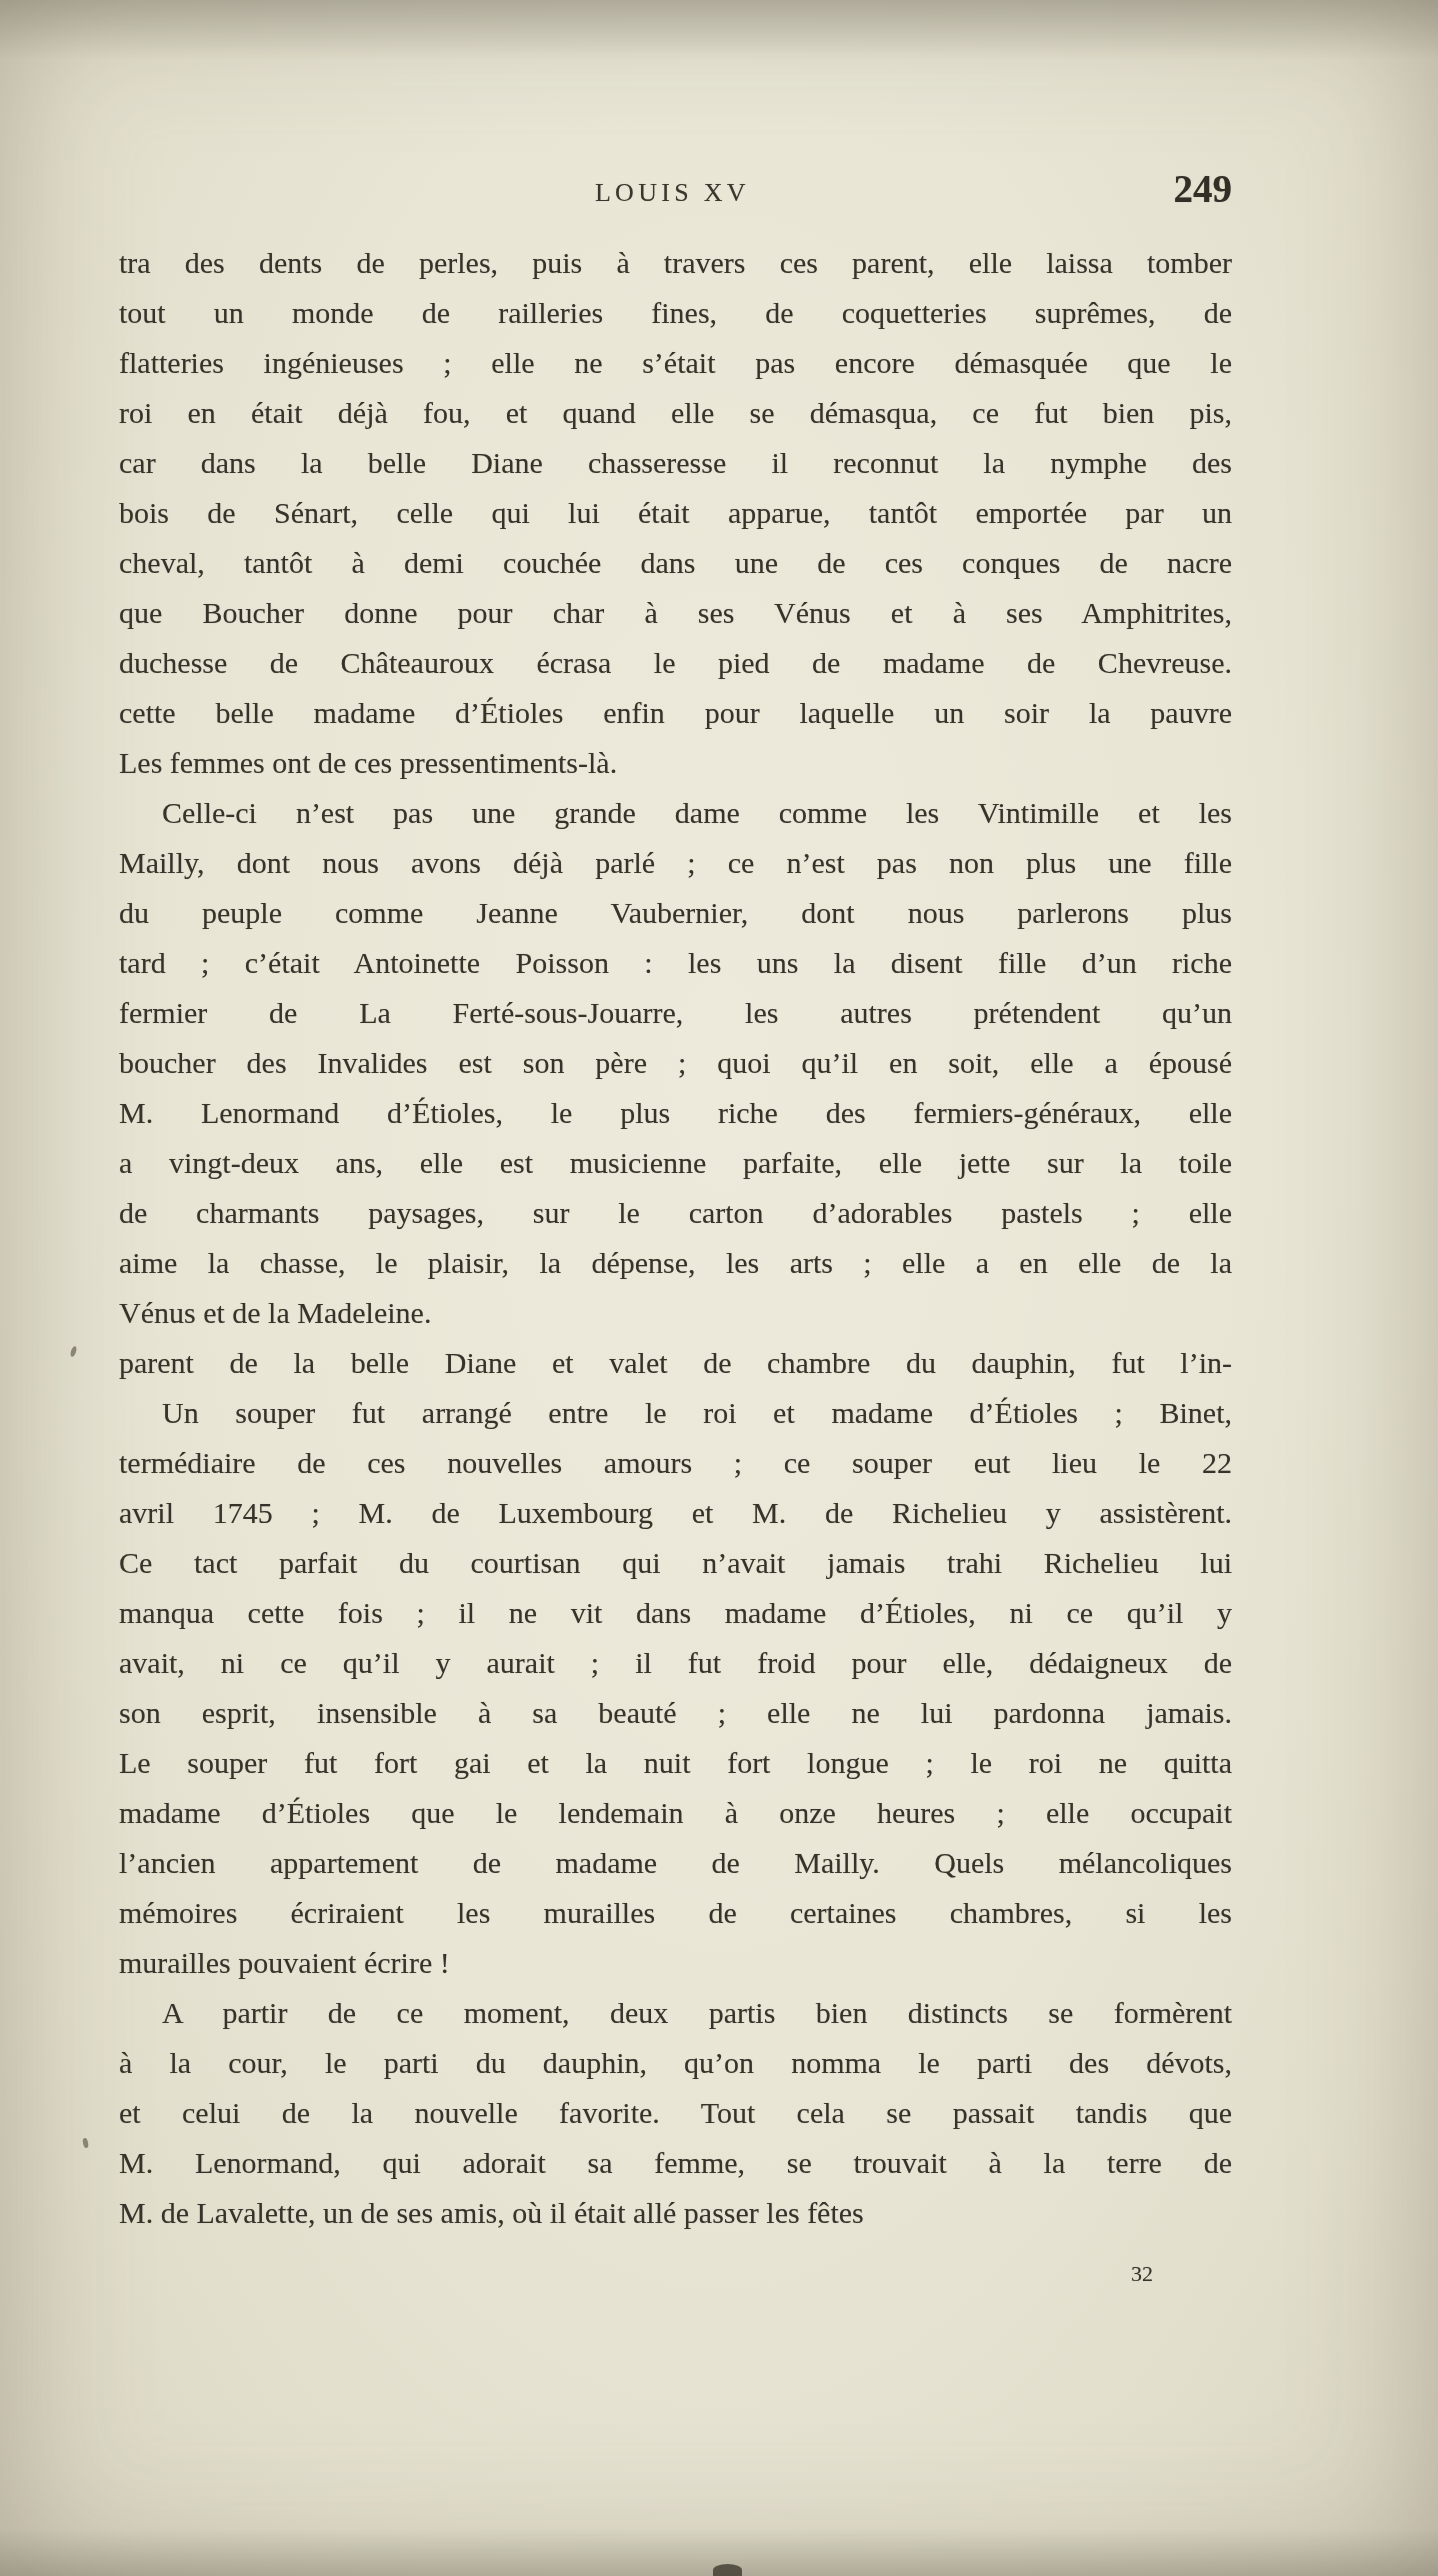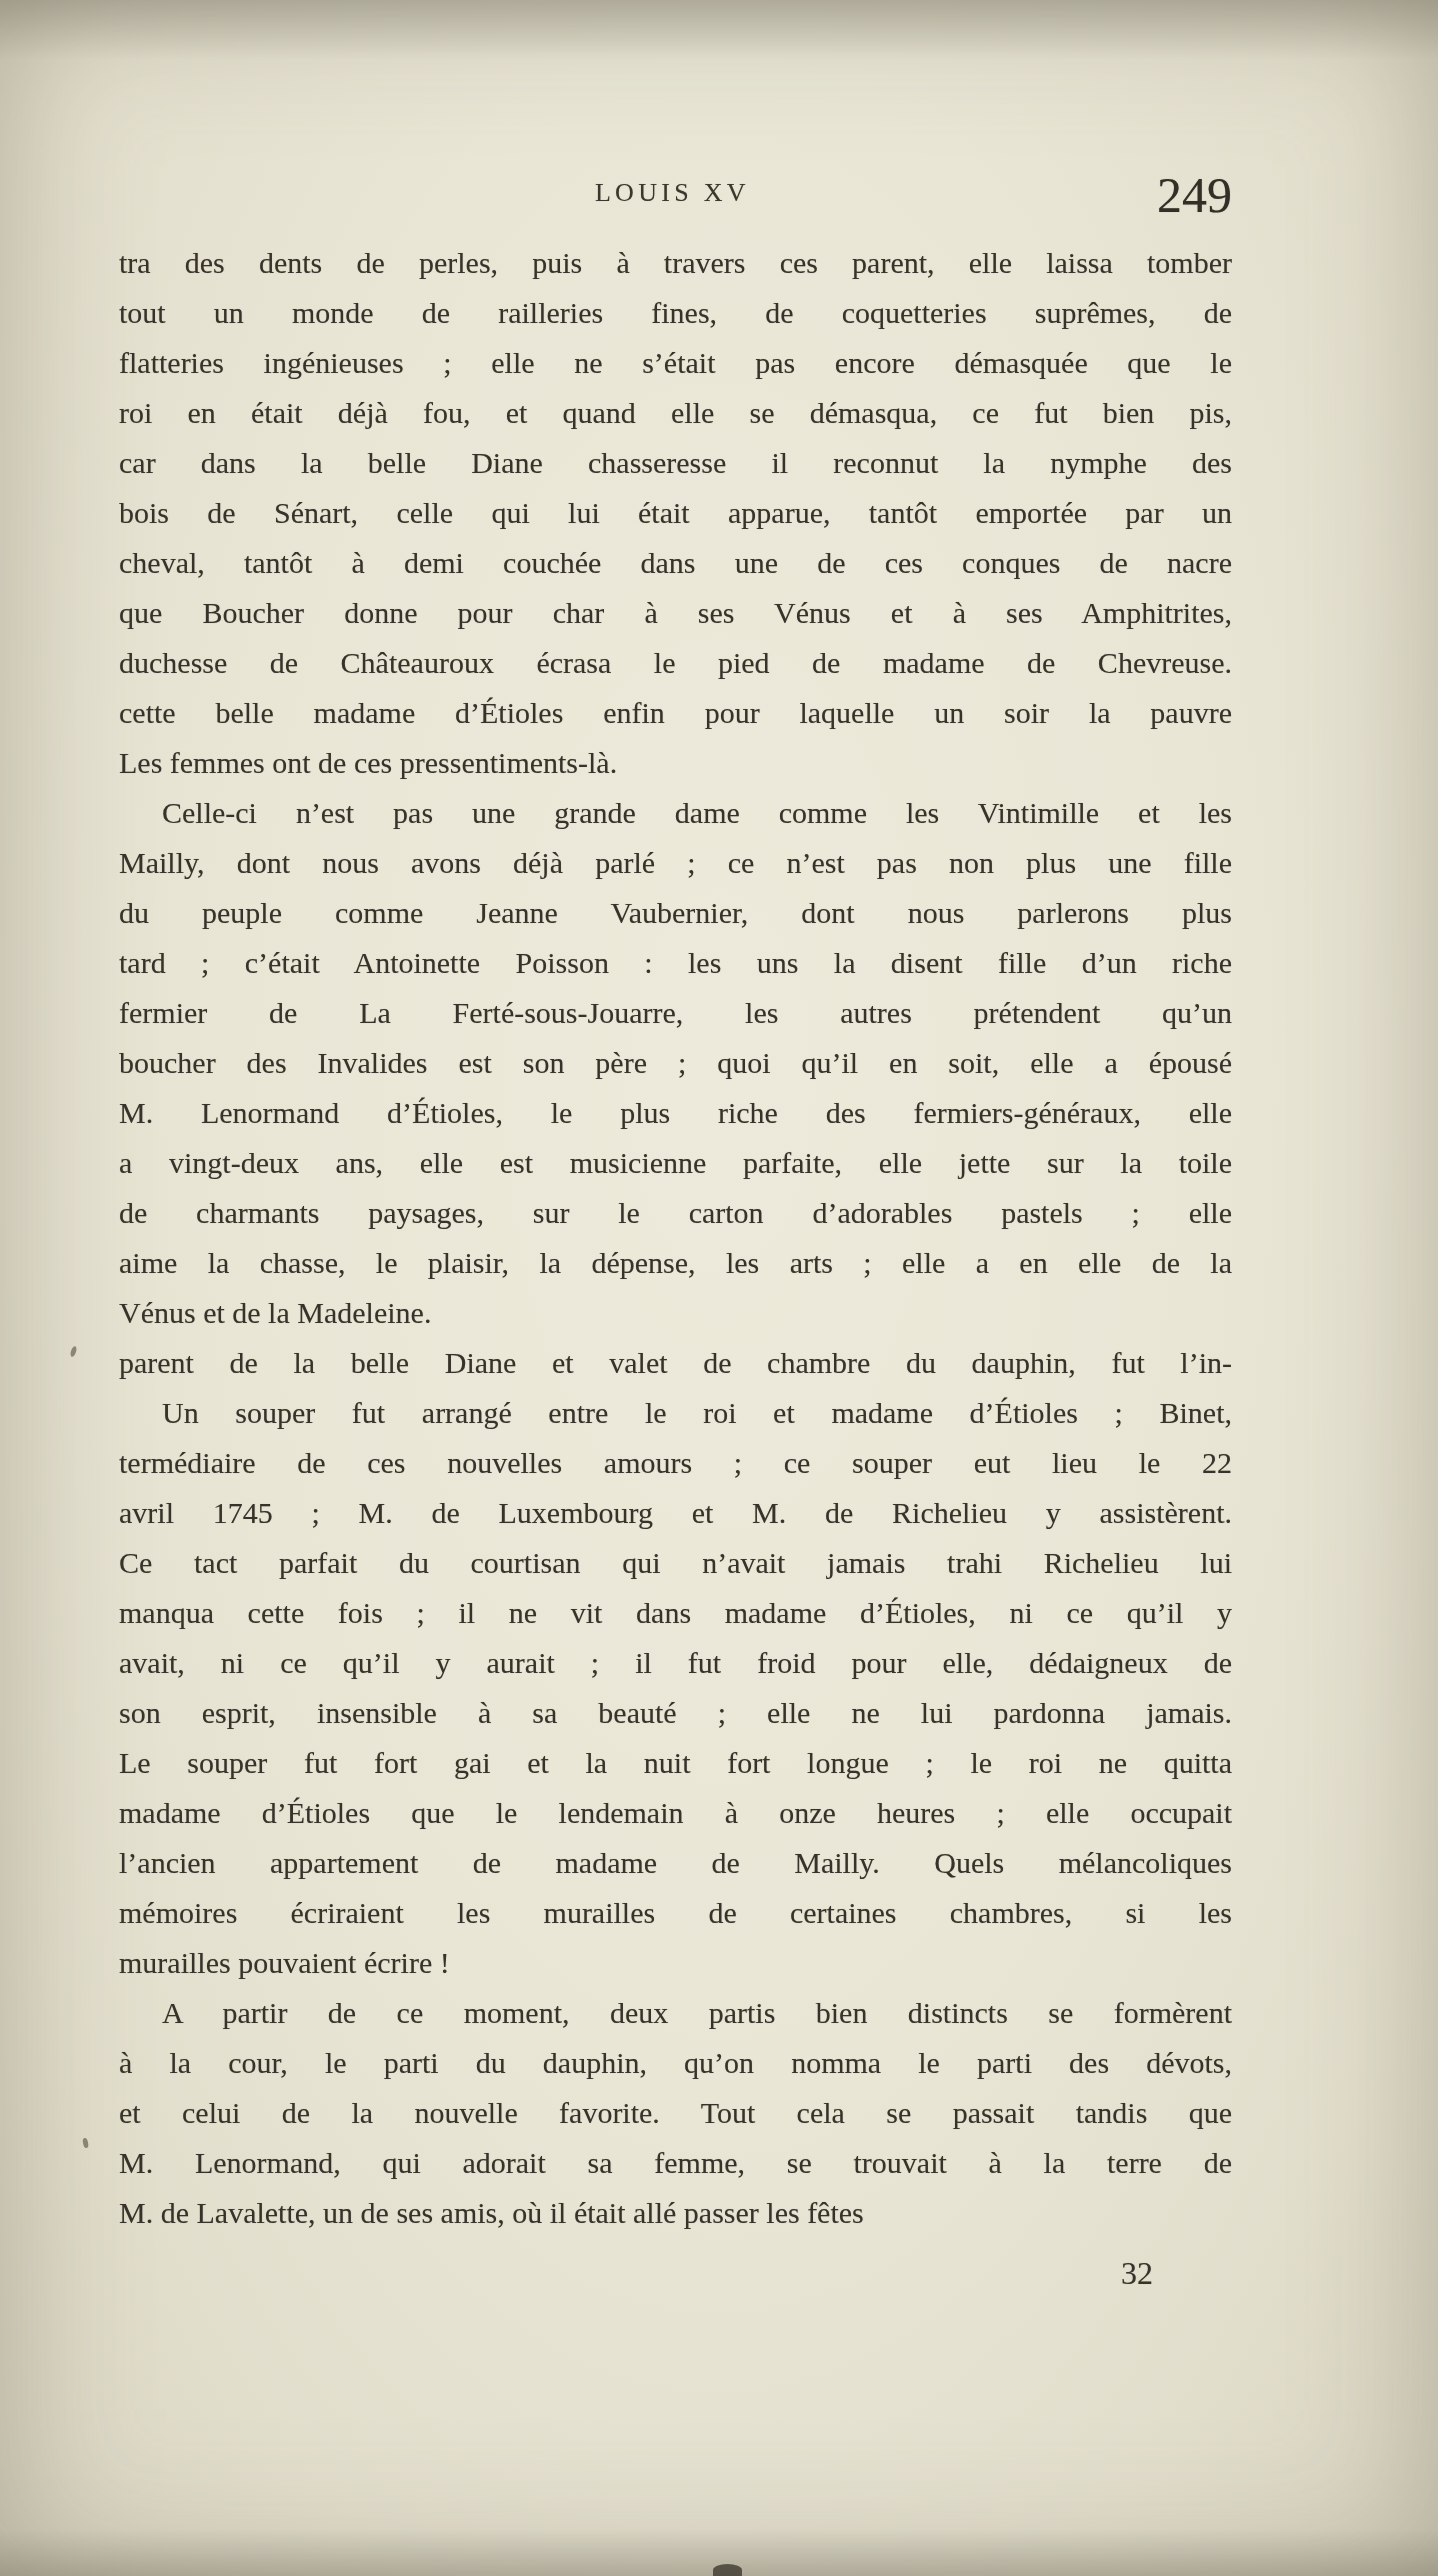--- a/index.html
+++ b/index.html
@@ -50,22 +50,22 @@
     top: 12px;
     font-size: 26px;
     letter-spacing: 4.3px;
     color: #3b372d;
     text-shadow: 0 0 0.9px rgba(59, 55, 45, 0.35);
   }
   .page-number {
     position: absolute;
     right: 0;
     top: 0;
-    font-size: 50px;
-    font-weight: normal;
+    font-size: 39px;
+    font-weight: bold;
     color: #332f27;
     text-shadow: 0 0 0.9px rgba(51, 47, 39, 0.35);
   }
   .textblock {
     position: absolute;
     top: 238px;
     left: 119px;
     width: 1113px;
     font-size: 30px;
     text-shadow: 0 0 0.9px rgba(55, 51, 42, 0.30);
@@ -86,21 +86,21 @@
   }
   .line.indent {
     text-indent: 43px;
   }
   .signature {
     margin-top: 14px;
     height: 43px;
     line-height: 43px;
     text-align: right;
     padding-right: 79px;
-    font-size: 32px;
+    font-size: 22px;
     color: #37332a;
   }
   .speck {
     position: absolute;
     background: rgba(70, 64, 52, 0.55);
     border-radius: 50%;
     pointer-events: none;
   }
   .speck-1 { left: 71px;  top: 1346px; width: 5.2px;  height: 11.2px; transform: rotate(18deg); }
   .speck-2 { left: 83px;  top: 2138px; width: 5.2px;  height: 9.5px; transform: rotate(-12deg); }

